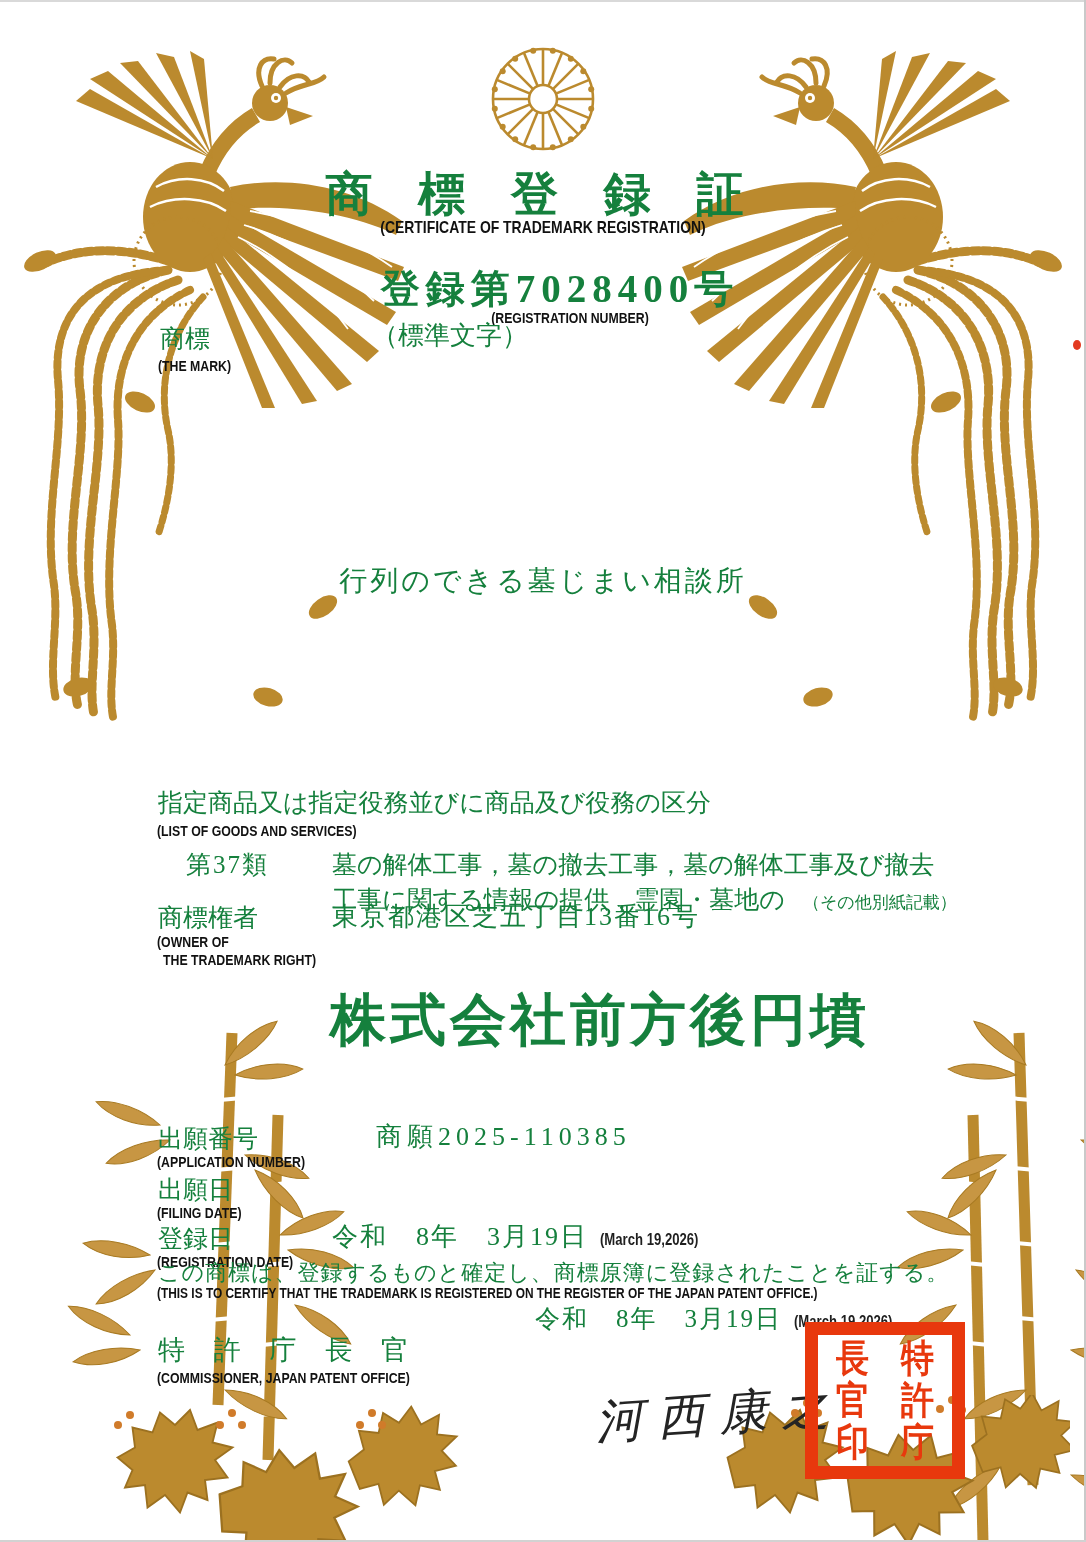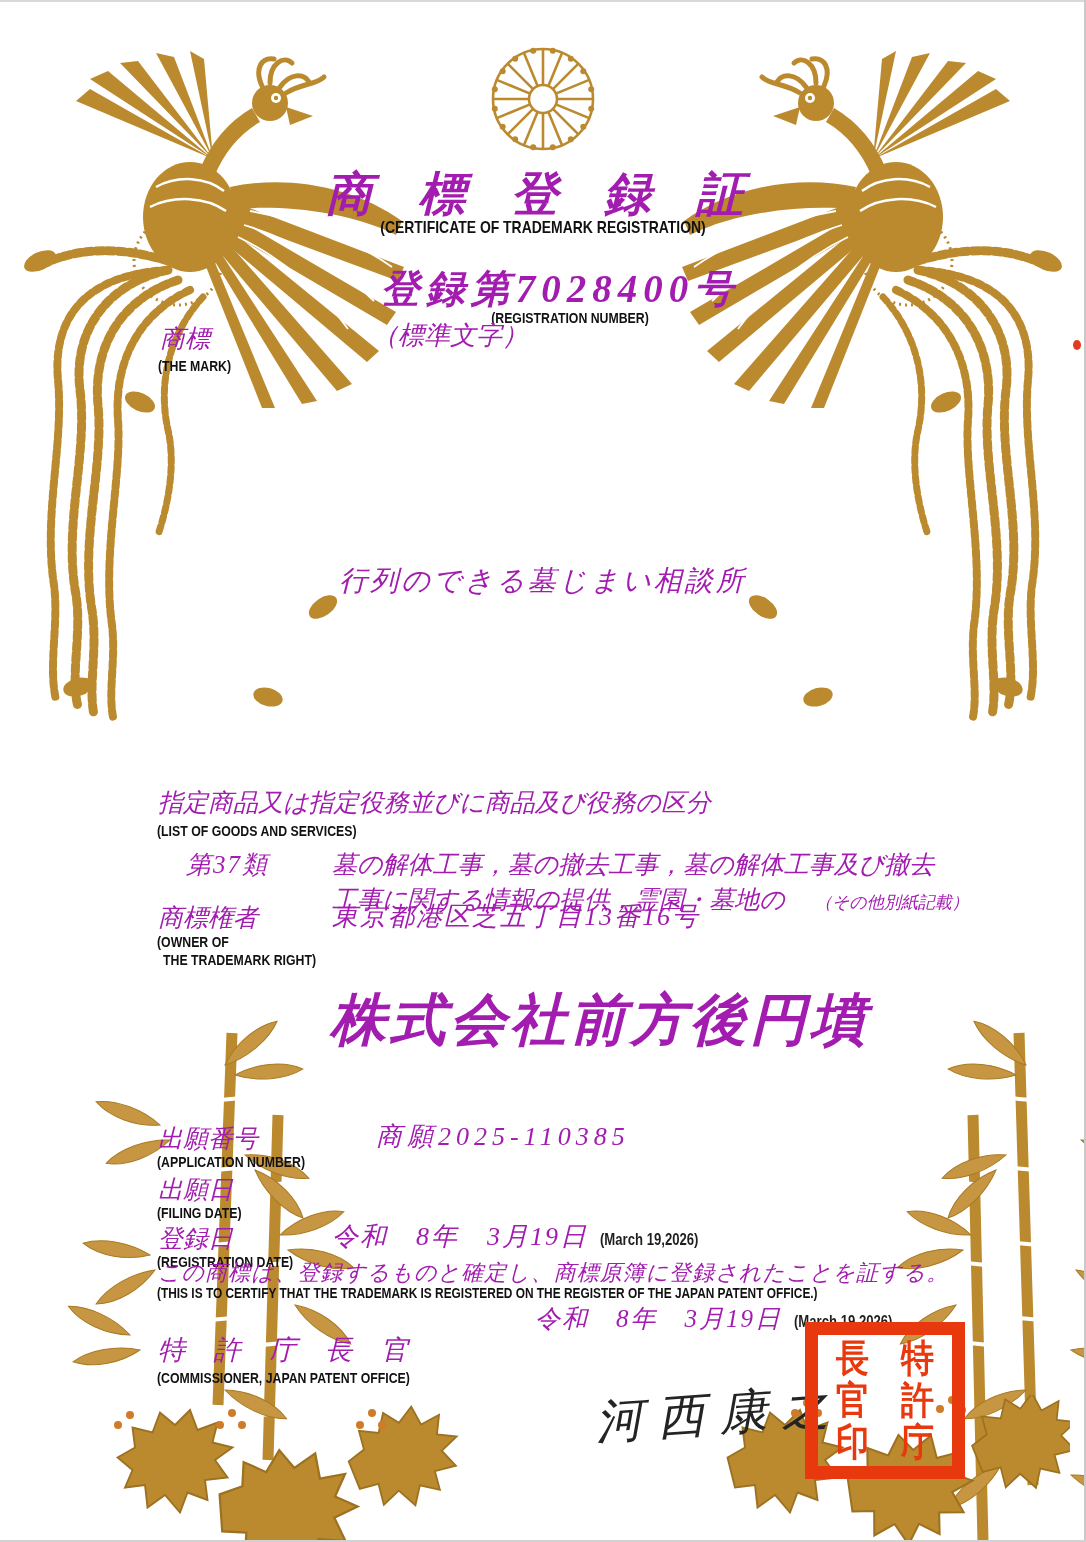--- a/index.html
+++ b/index.html
@@ -2,21 +2,21 @@
 <html><head>
 <meta charset="utf-8">
 <style>
   html,body{margin:0;padding:0;background:#e9e9e9;}
   .page{
     position:relative;width:1086px;height:1542px;background:#ffffff;
     overflow:hidden;margin:0 auto;
     font-family:"Liberation Serif","DejaVu Serif",serif;color:#1f1f1f;
   }
   .abs{position:absolute;white-space:nowrap;}
-  .jp{font-family:"Liberation Serif","DejaVu Serif",serif;color:#a21caf;font-style:italic;}
+  .jp{font-family:"Liberation Serif","DejaVu Serif",serif;color:#15803d;}
   .en{font-family:"Liberation Sans","DejaVu Sans",sans-serif;font-weight:700;color:#111;
       transform:scaleX(.82);transform-origin:left center;letter-spacing:0;}
   .en.center{transform-origin:center center;}
   .centered{left:0;width:1086px;text-align:center;}
   .title{font-size:47px;letter-spacing:17px;font-weight:600;}
   .title-en{font-size:17px;}
   .regno{font-size:39px;letter-spacing:6px;font-weight:600;}
   .label-jp{font-size:25px;}
   .label-en{font-size:15px;line-height:19px;}
   .value-jp{font-size:26px;letter-spacing:2px;}
@@ -318,21 +318,21 @@
   <div class="abs textlayer label-jp jp" style="left:372px;top:318px;font-size:26px;">（標準文字）</div>
 
   <div class="abs centered textlayer mark-text jp" style="top:562px;">行列のできる墓じまい相談所</div>
 
   <div class="abs textlayer label-jp jp" style="left:158px;top:786px;">指定商品又は指定役務並びに商品及び役務の区分</div>
   <div class="abs textlayer en label-en" style="left:157px;top:821px;">(LIST OF GOODS AND SERVICES)</div>
   <div class="abs textlayer label-jp jp" style="left:186px;top:848px;letter-spacing:2px;">第37類</div>
   <div class="abs textlayer label-jp jp" style="left:332px;top:848px;">墓の解体工事，墓の撤去工事，墓の解体工事及び撤去</div>
   <div class="abs textlayer" style="left:332px;top:883px;">
     <span class="label-jp jp">工事に関する情報の提供，霊園・墓地の</span>
-    <span class="jp" style="font-size:17px;margin-left:26px;">（その他別紙記載）</span>
+    <span class="jp" style="font-size:17px;margin-left:14px;">（その他別紙記載）</span>
   </div>
 
   <div class="abs textlayer label-jp jp" style="left:158px;top:901px;text-align:right;">商標権者</div>
   <div class="abs textlayer en label-en" style="left:157px;top:932px;">(OWNER OF</div>
   <div class="abs textlayer en label-en" style="left:163px;top:950px;">THE TRADEMARK RIGHT)</div>
   <div class="abs textlayer value-jp jp" style="left:332px;top:899px;">東京都港区芝五丁目13番16号</div>
 
   <div class="abs textlayer owner-name jp" style="left:0;width:1200px;text-align:center;top:983px;">株式会社前方後円墳</div>
 
   <div class="abs textlayer label-jp jp" style="left:158px;top:1122px;">出願番号</div>

